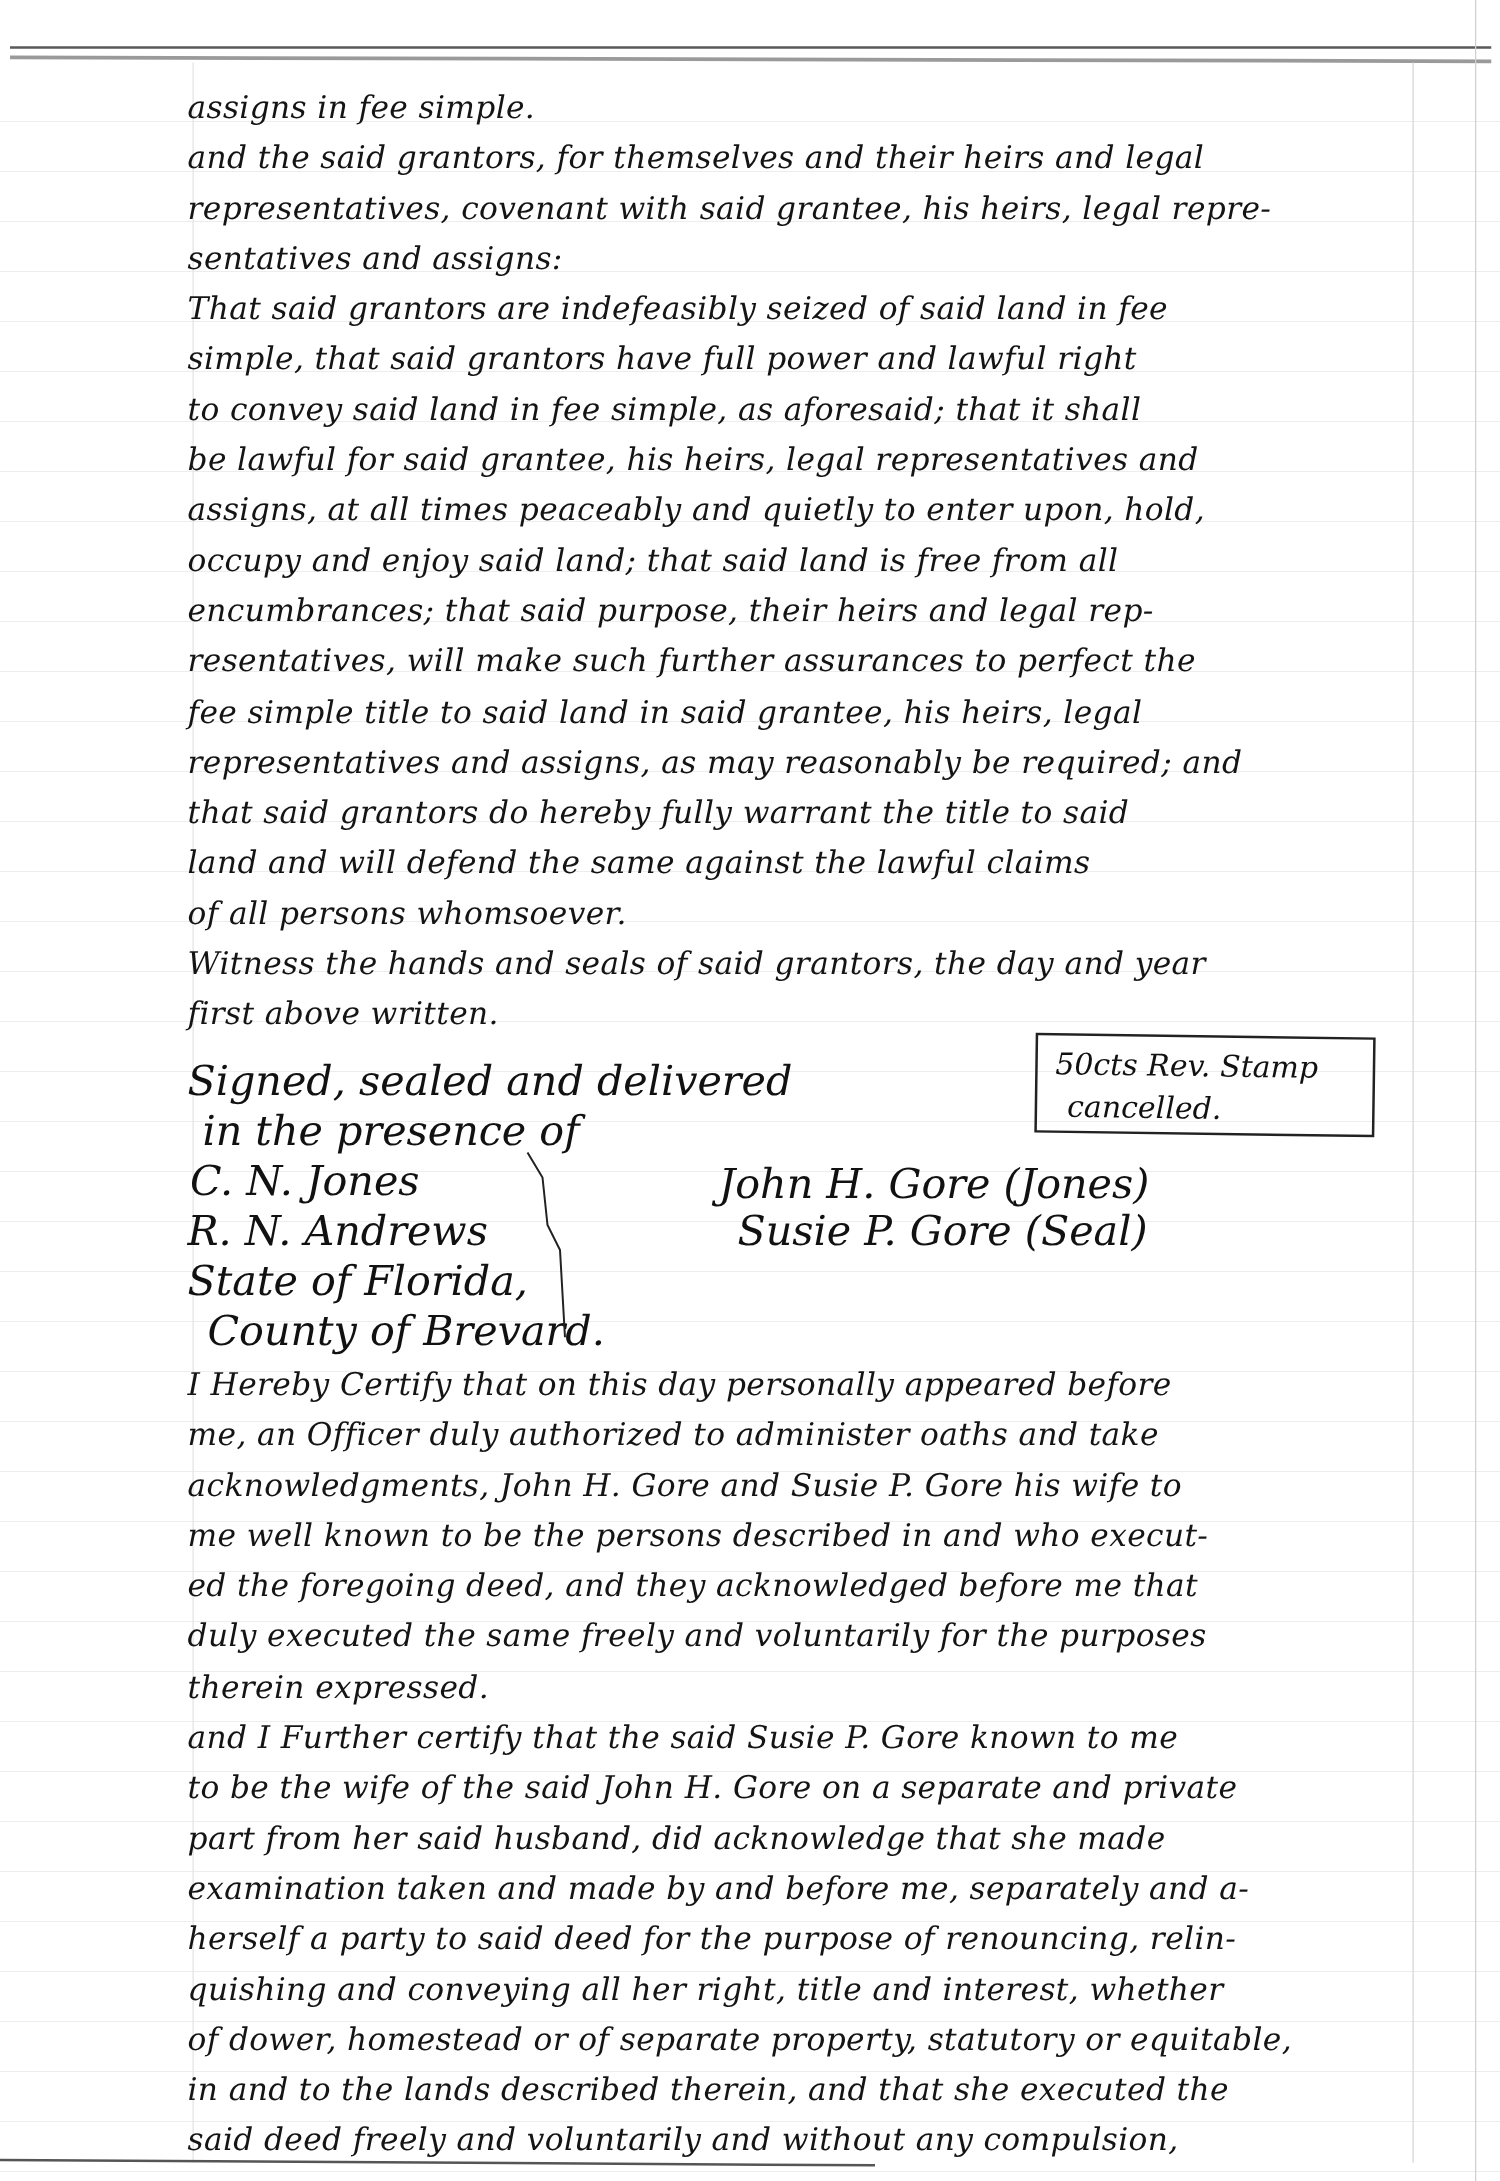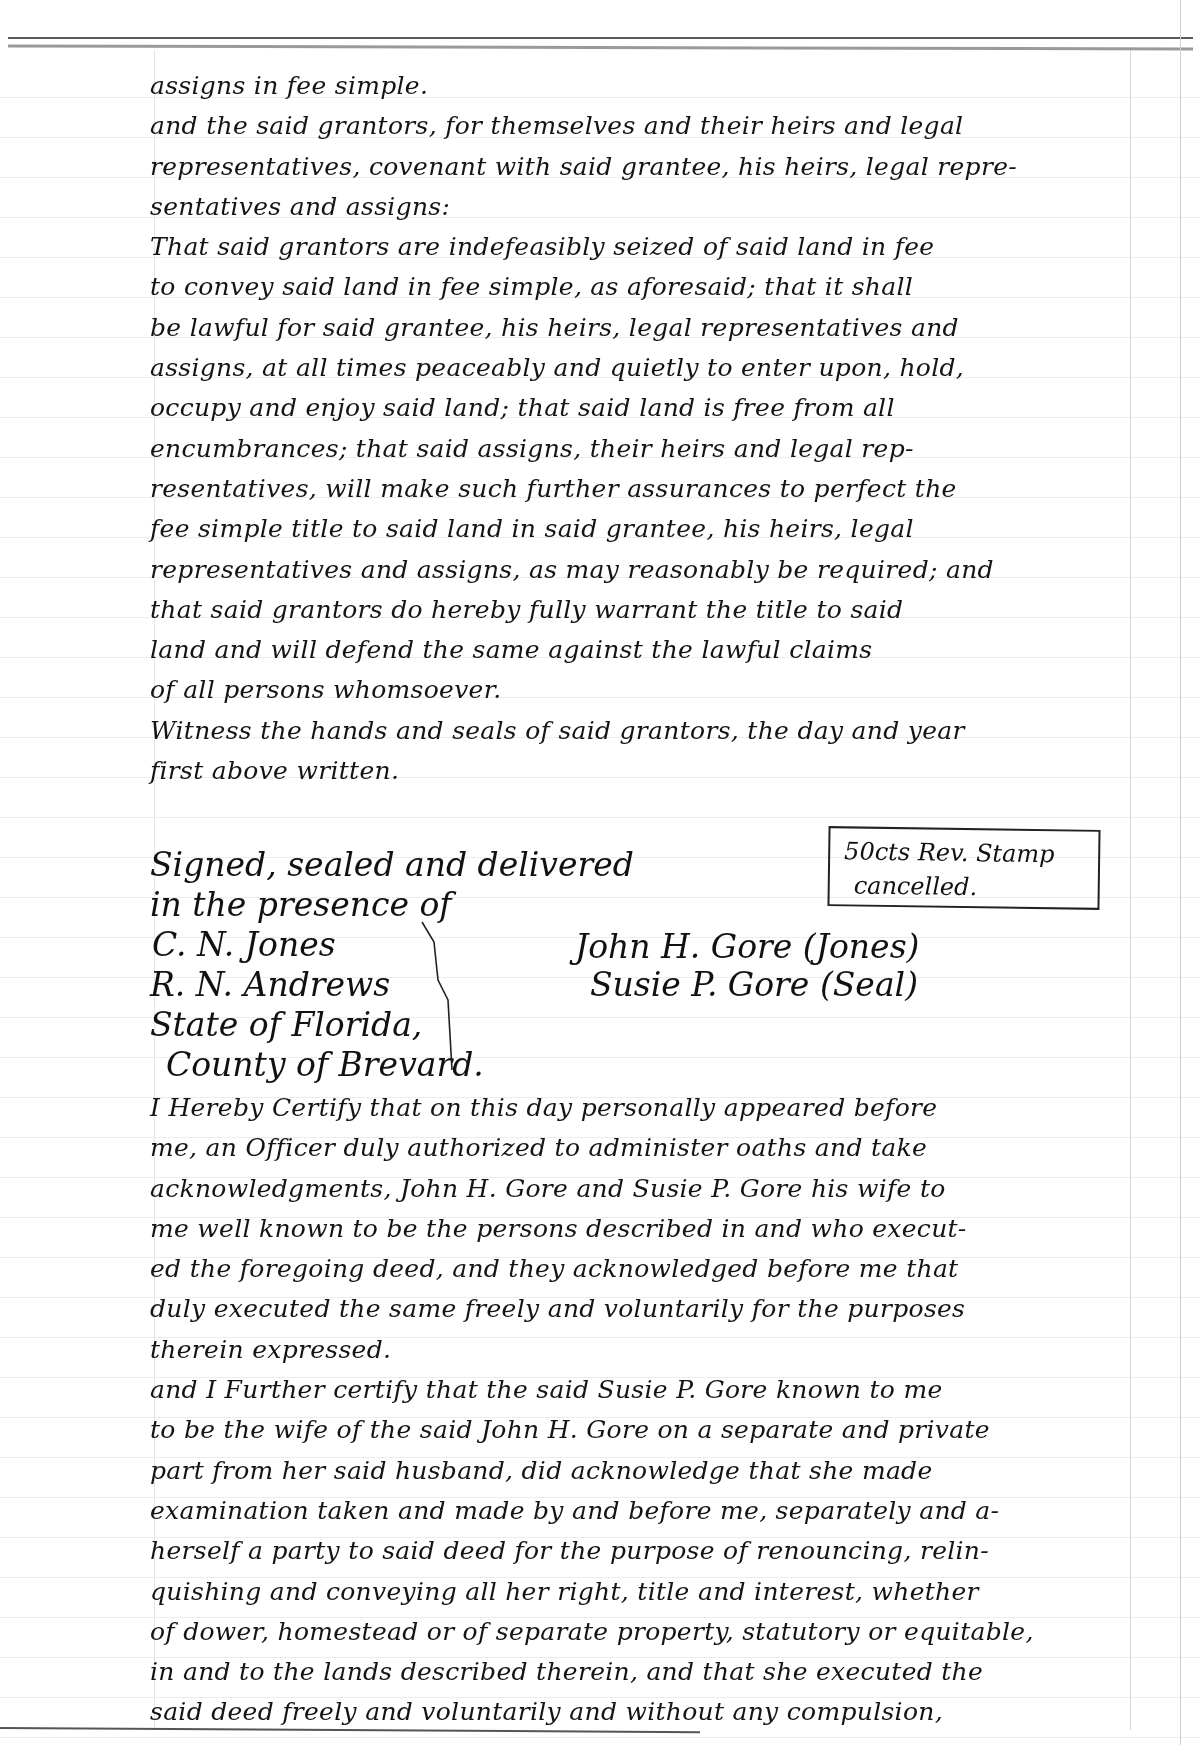--- a/index.html
+++ b/index.html
@@ -43,37 +43,38 @@
   <div class="margin-left"></div>
   <div class="margin-right"></div>
   <div class="edge-right"></div>
 
   <div class="text-block">
     <div class="line">assigns in fee simple.</div>
     <div class="line">and the said grantors, for themselves and their heirs and legal</div>
     <div class="line">representatives, covenant with said grantee, his heirs, legal repre-</div>
     <div class="line">sentatives and assigns:</div>
     <div class="line">That said grantors are indefeasibly seized of said land in fee</div>
+    <div class="line">simple, that said grantors have full power and lawful right</div>
     <div class="line">to convey said land in fee simple, as aforesaid; that it shall</div>
     <div class="line">be lawful for said grantee, his heirs, legal representatives and</div>
     <div class="line">assigns, at all times peaceably and quietly to enter upon, hold,</div>
     <div class="line">occupy and enjoy said land; that said land is free from all</div>
-    <div class="line">encumbrances; that said assigns, their heirs and legal rep-</div>
+    <div class="line">encumbrances; that said purpose, their heirs and legal rep-</div>
     <div class="line">resentatives, will make such further assurances to perfect the</div>
     <div class="line">fee simple title to said land in said grantee, his heirs, legal</div>
     <div class="line">representatives and assigns, as may reasonably be required; and</div>
     <div class="line">that said grantors do hereby fully warrant the title to said</div>
     <div class="line">land and will defend the same against the lawful claims</div>
     <div class="line">of all persons whomsoever.</div>
     <div class="line">Witness the hands and seals of said grantors, the day and year</div>
     <div class="line">first above written.</div>
   </div>
 
   <div class="sig-row" style="left:150px; top:845px;">Signed, sealed and delivered</div>
-  <div class="sig-row" style="left:150px; top:885px;text-align:right;">in the presence of</div>
+  <div class="sig-row" style="left:162px; top:885px;text-align:right;">in the presence of</div>
   <div class="sig-row" style="left:152px; top:925px;">C. N. Jones</div>
   <div class="sig-row" style="left:150px; top:965px;">R. N. Andrews</div>
   <div class="sig-row" style="left:150px; top:1005px;">State of Florida,</div>
   <div class="sig-row" style="left:166px; top:1045px;">County of Brevard.</div>
 
   <div class="sig-row" style="left:575px; top:927px;">John H. Gore (Jones)</div>
   <div class="sig-row" style="left:590px; top:965px;">Susie P. Gore (Seal)</div>
 
   <svg class="brace" viewBox="0 0 40 150" style="left:420px; top:920px;">
     <path d="M2 2 L14 22 L18 60 L28 80 L32 150" fill="none" stroke="#222" stroke-width="1.6"></path>

